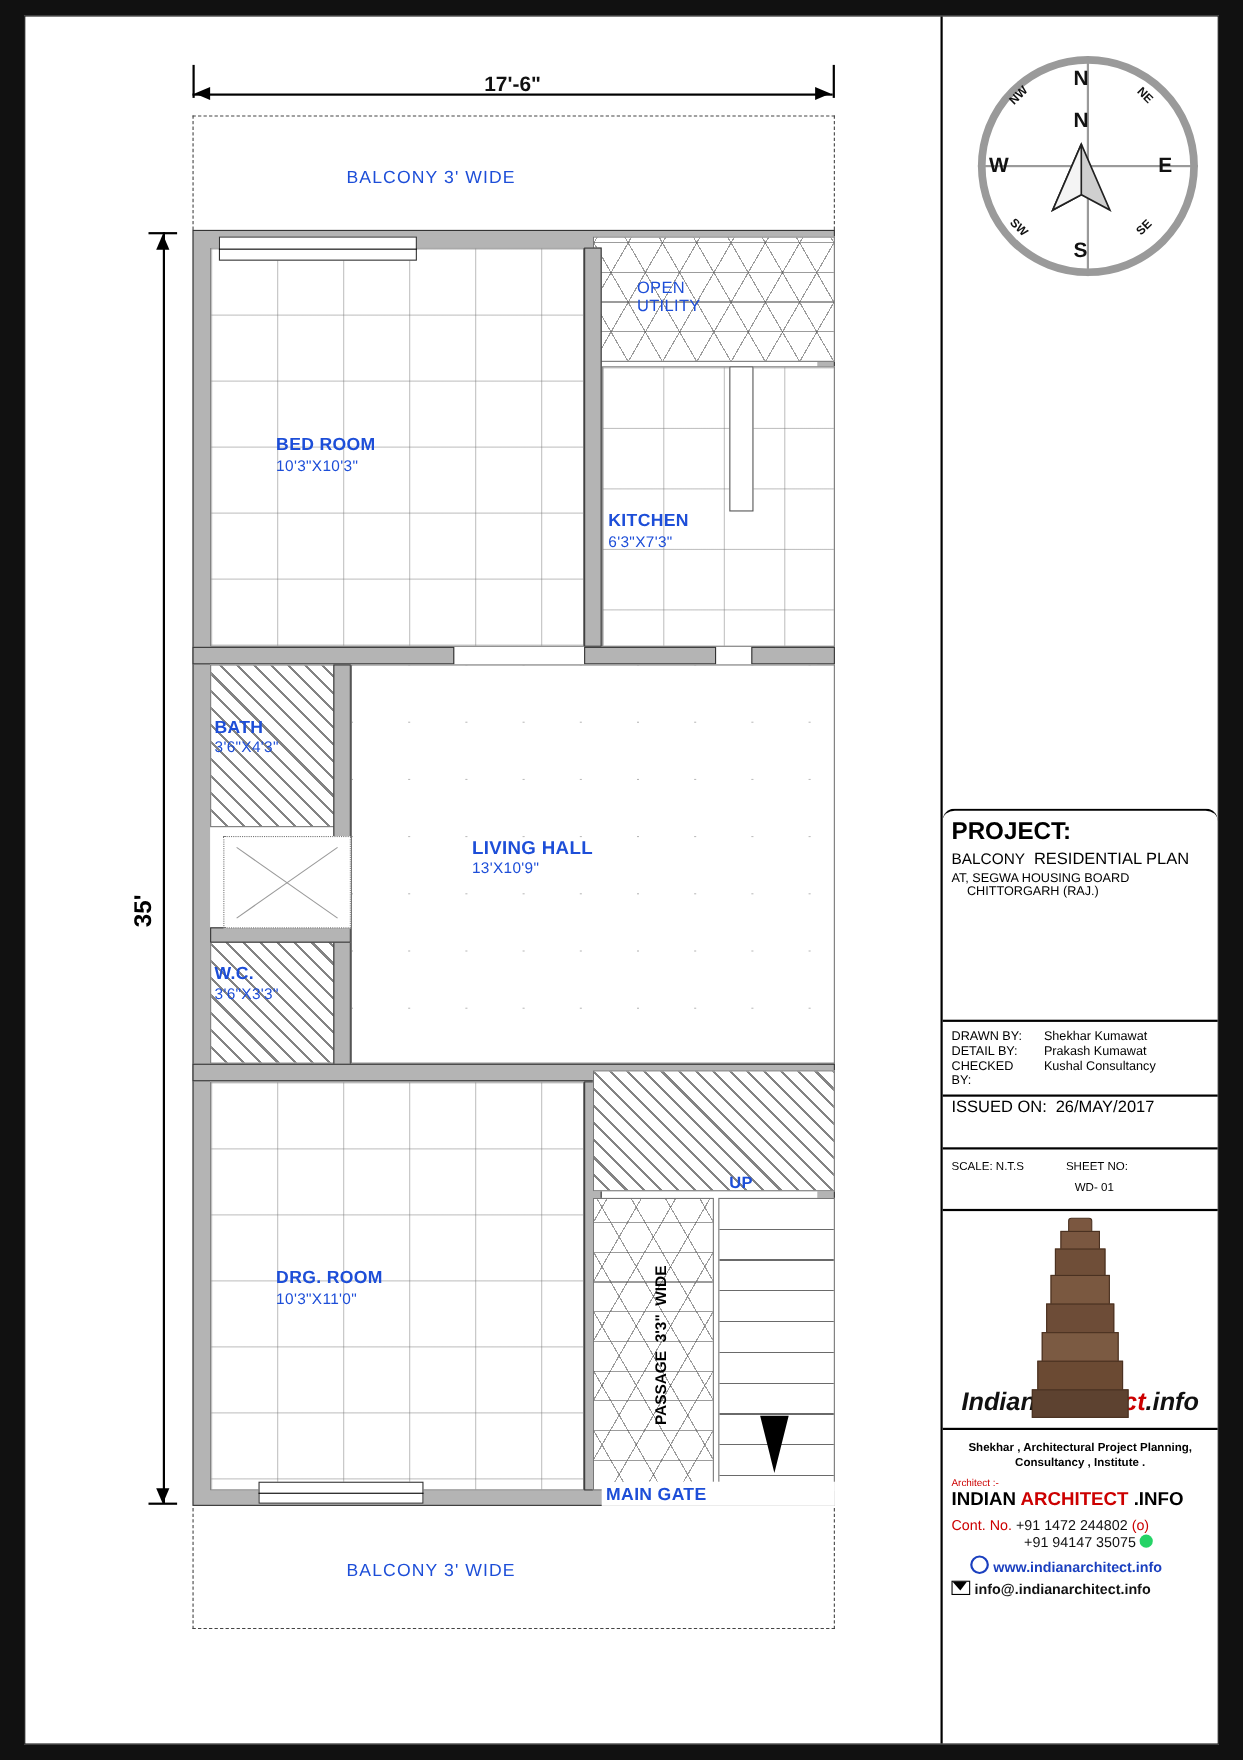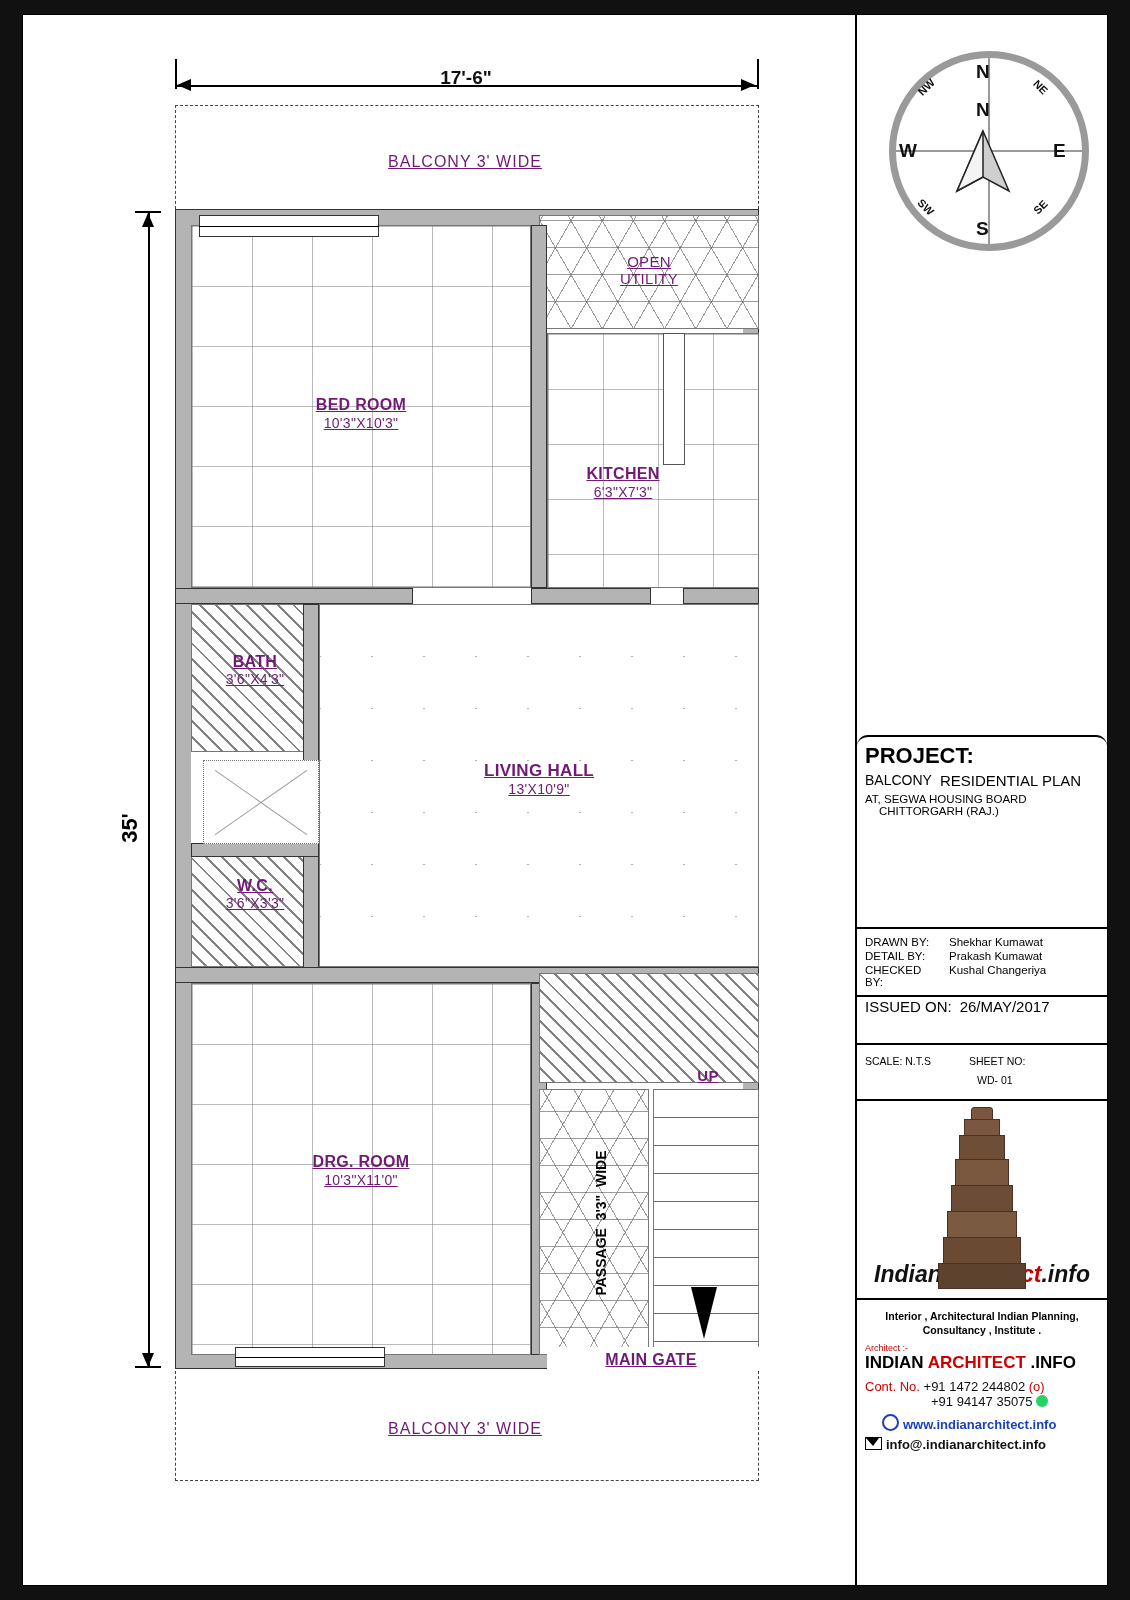--- a/index.html
+++ b/index.html
@@ -4,21 +4,21 @@
 <style>
   html,body{margin:0;padding:0;background:#fff;}
   body{width:1130px;height:1600px;font-family:"Liberation Sans",sans-serif;}
   #sheet{position:relative;width:1130px;height:1600px;background:#111;box-sizing:border-box;}
   #inner{position:absolute;left:22px;top:14px;width:1086px;height:1572px;background:#fff;border:1px solid #000;box-sizing:border-box;}
 
   
   #drawing{position:absolute;left:0;top:0;width:832px;height:1570px;}
   #titleblock{position:absolute;left:832px;top:0;width:252px;height:1570px;border-left:2px solid #000;box-sizing:border-box;}
 
-  .lbl{position:absolute;font-size:13px;color:#701a75;white-space:pre;text-align:center;letter-spacing:.3px;text-decoration:underline;}
+  .lbl{position:absolute;font-size:13px;color:#1d4ed8;white-space:pre;text-align:left;letter-spacing:.3px;}
   .dim{position:absolute;font-size:12px;color:#111;white-space:pre;text-align:center;}
 
   
   .wall{position:absolute;background:#b4b4b4;border:1px solid #333;box-sizing:border-box;}
   .room{position:absolute;background:#fff;border:1px solid #777;box-sizing:border-box;overflow:hidden;}
   .dash{position:absolute;border:1px dashed #444;box-sizing:border-box;}
 
   .tile-sq{background-image:linear-gradient(to right,rgba(120,120,120,.5) 1px,transparent 1px),linear-gradient(to bottom,rgba(120,120,120,.5) 1px,transparent 1px);background-size:60px 60px;}
   .tile-sq-sm{background-image:linear-gradient(to right,rgba(120,120,120,.5) 1px,transparent 1px),linear-gradient(to bottom,rgba(120,120,120,.5) 1px,transparent 1px);background-size:55px 55px;}
   .tile-diag{background-image:linear-gradient(45deg,rgba(110,110,110,.55) 1px,transparent 1px),linear-gradient(-45deg,rgba(110,110,110,.55) 1px,transparent 1px);background-size:52px 52px;}
@@ -194,21 +194,21 @@
       <div class="kv">
         <span>DRAWN BY:</span>
         <span>Shekhar Kumawat</span>
       </div>
       <div class="kv">
         <span>DETAIL BY:</span>
         <span>Prakash Kumawat</span>
       </div>
       <div class="kv">
         <span>CHECKED BY:</span>
-        <span>Kushal Changeriya</span>
+        <span>Kushal Consultancy</span>
       </div>
     </div>
 
     <div class="tb-sec" style="top:980px;height:48px;">
       <div class="kv" style="font-size:15px;">
         <span style="width:auto;">ISSUED ON:</span>
         <span>26/MAY/2017</span>
       </div>
     </div>
 
@@ -232,21 +232,21 @@
         <i style="width:60px;height:26px;top:78px;background:#6d4c37;"></i>
         <i style="width:68px;height:26px;top:104px;background:#7b5a42;"></i>
         <i style="width:76px;height:26px;top:130px;background:#6b4a33;"></i>
         <i style="width:86px;height:24px;top:156px;background:#5d4230;"></i>
       </div>
       <div class="brand">
         <span class="b1">Indian</span><span class="b2">Architect</span><span class="b3">.info</span>
       </div>
 
       <div style="border-top:2px solid #000;margin-top:10px;padding-top:5px;">
-        <div class="foot-c">Interior , Architectural Indian Planning,</div>
+        <div class="foot-c">Shekhar , Architectural Project Planning,</div>
         <div class="foot-c" style="padding-top:0;">Consultancy , Institute .</div>
       </div>
 
       <div class="arch-red" style="margin-top:6px;">Architect :-</div>
       <div class="brand2">
         <span>INDIAN</span>
         <span class="r">ARCHITECT</span>
         <span>.INFO</span>
       </div>
 

